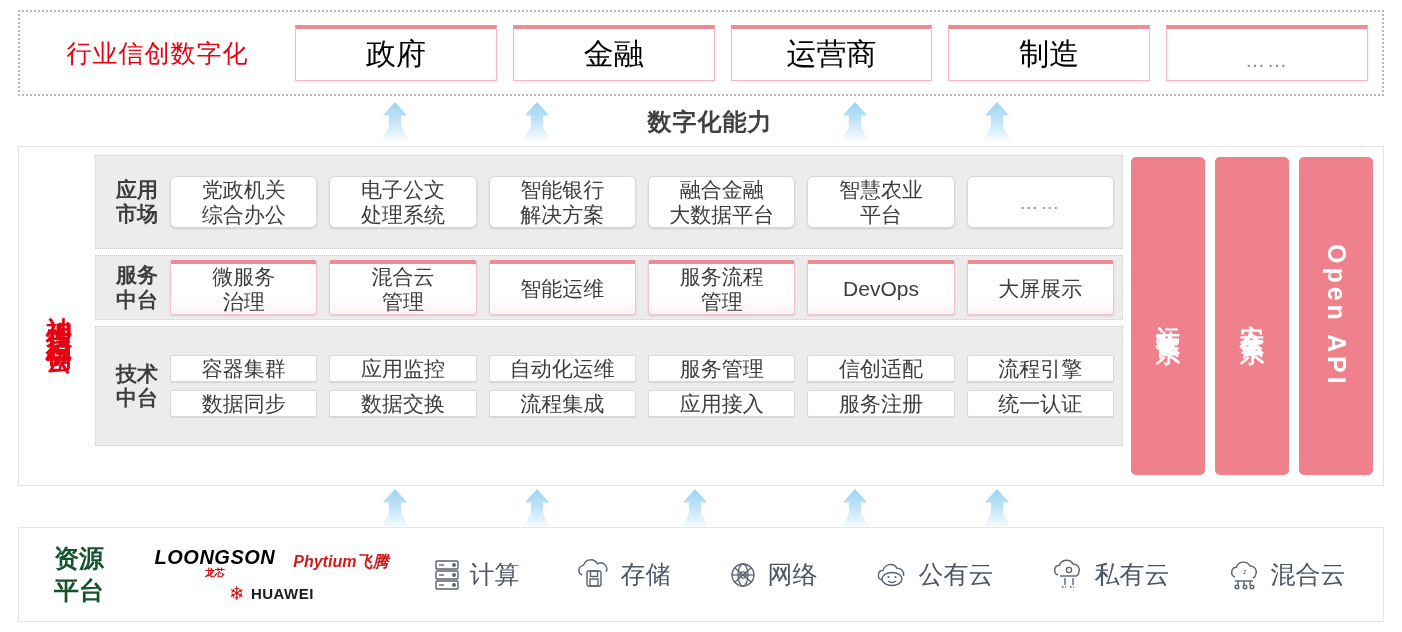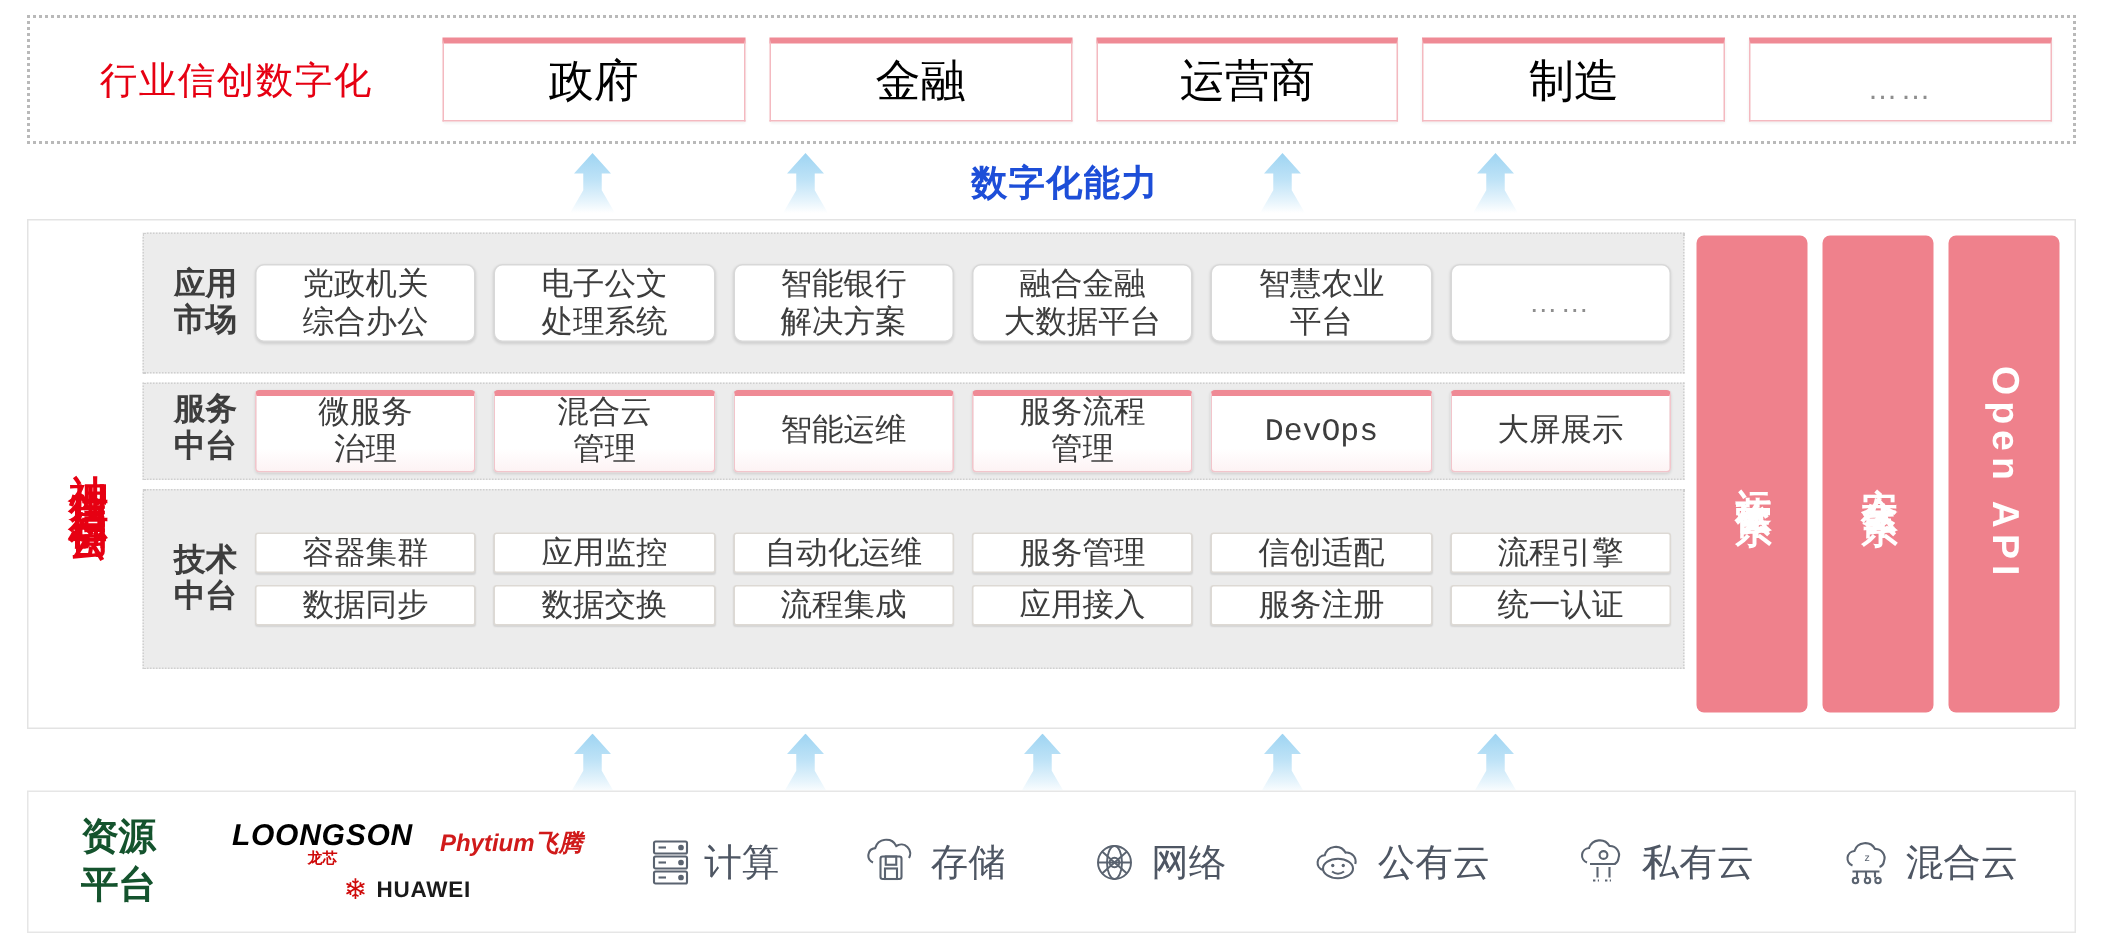--- a/index.html
+++ b/index.html
@@ -48,21 +48,21 @@
   .arrow-row.top{top:100px;}
   .arrow-row.bottom{top:487px;}
   .arrow{
     position:absolute;bottom:0;width:44px;height:40px;
     background:linear-gradient(to bottom,#9ed4f2 0%,#bfe3f7 45%,#e6f4fc 80%,#ffffff 100%);
     clip-path:polygon(50% 0%,78% 34%,64% 34%,64% 62%,84% 100%,16% 100%,36% 62%,36% 34%,22% 34%);
   }
   .cap-label{
     position:absolute;top:6px;left:620px;width:180px;
     text-align:center;
-    color:#1d4ed8;font-size:24px;font-weight:bold;letter-spacing:1px;
+    color:#404040;font-size:24px;font-weight:bold;letter-spacing:1px;
   }
 
   
   .cloud{
     position:absolute;left:18px;top:146px;width:1366px;height:340px;
     border:1px solid #e3e3e3;background:#fff;
     box-sizing:border-box;
     display:flex;
   }
   .cloud-title{
@@ -75,21 +75,21 @@
   .cloud-body{flex:1;display:flex;padding:8px 10px 8px 4px;gap:8px;box-sizing:border-box;}
   .layers{flex:1;display:flex;flex-direction:column;gap:6px;}
 
   .layer{
     background:#ececec;border:1px dotted #cfcfcf;
     display:flex;align-items:center;
     box-sizing:border-box;
     padding:6px 8px;
   }
   .layer.app{height:94px;}
-  .layer.svc{height:65px;font-family:Liberation Mono, monospace;}
+  .layer.svc{height:65px;}
   .layer.tech{height:120px;}
 
   .layer-label{
     width:66px;flex:none;text-align:center;
     font-size:21px;font-weight:bold;color:#3d3d3d;line-height:1.16;
   }
   .layer-cards{flex:1;display:flex;gap:12px;align-items:stretch;}
   .layer-cards.stack{flex-direction:column;gap:8px;}
   .row-cards{display:flex;gap:12px;flex:1;}
 

